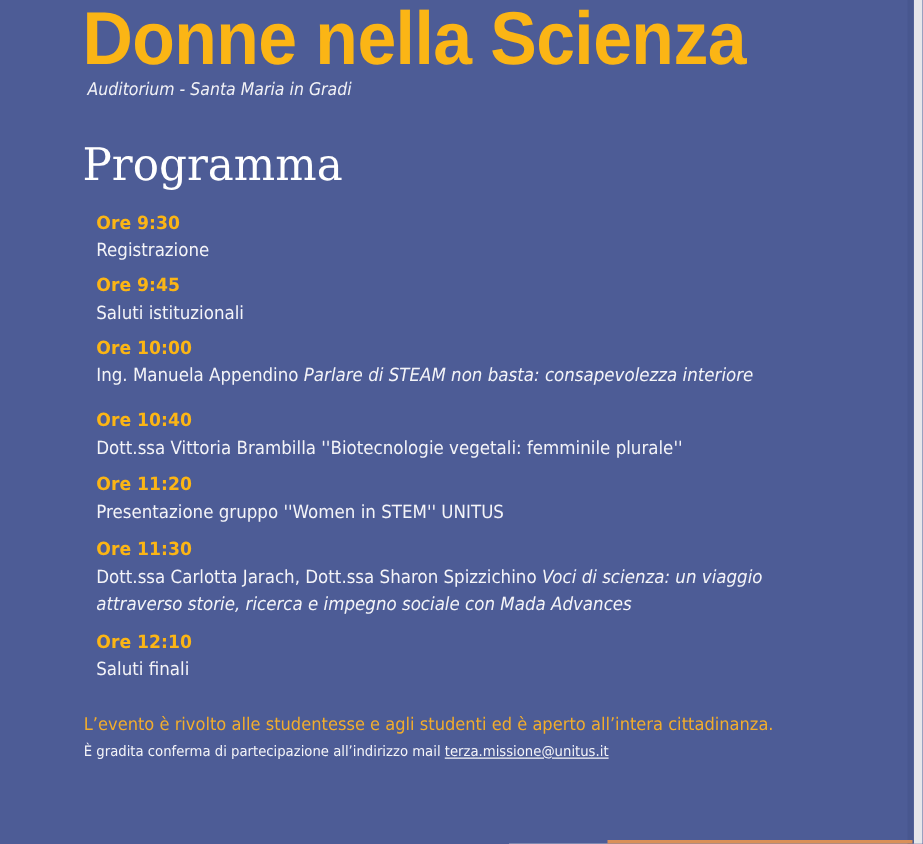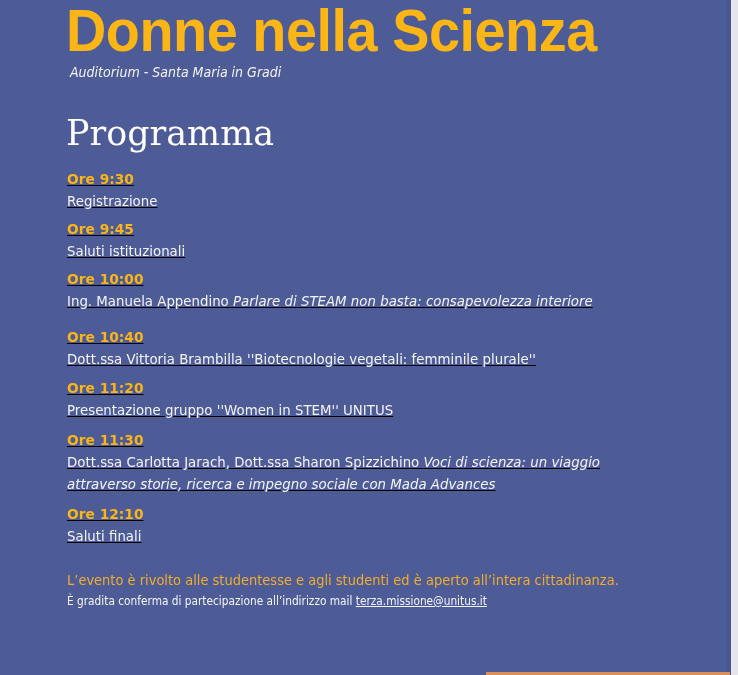--- a/index.html
+++ b/index.html
@@ -46,21 +46,21 @@
     position: absolute; left: 66px; top: 112px;
     margin: 0;
     font-family: "DejaVu Serif", serif;
     font-weight: normal;
     font-size: 36px;
     color: #ffffff;
     transform: scaleX(0.97); transform-origin: left top;
     white-space: nowrap;
   }
   .prog { position: absolute; left: 67px; top: 0; width: 640px; }
-  .slot { position: absolute; left: 0; width: 640px; text-decoration: underline; }
+  .slot { position: absolute; left: 10px; width: 640px; }
   .time {
     font-weight: bold; font-size: 14.5px; color: #fbb515;
     line-height: 22px; white-space: nowrap;
     transform: scaleX(0.95); transform-origin: left top;
   }
   .desc {
     font-size: 14.5px; color: #f4f4f8; line-height: 22px;
     white-space: nowrap;
     transform: scaleX(0.92); transform-origin: left top;
   }

